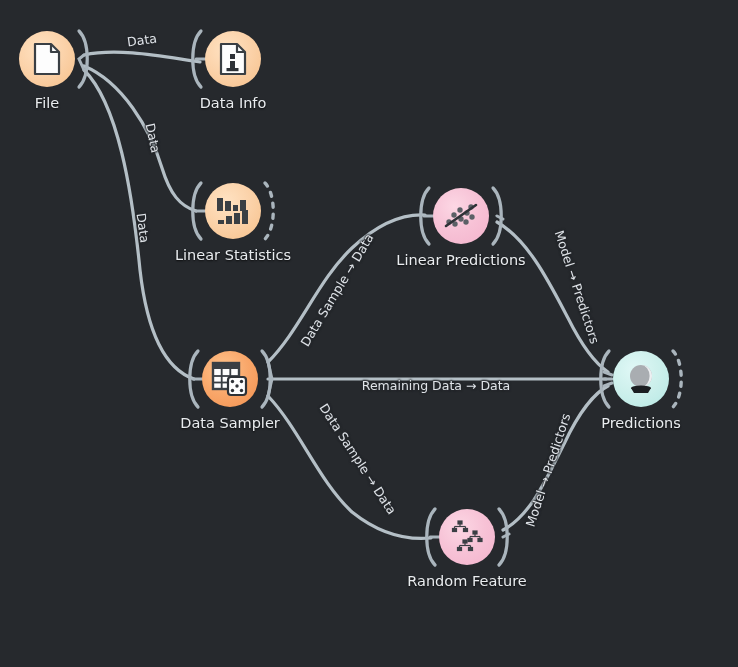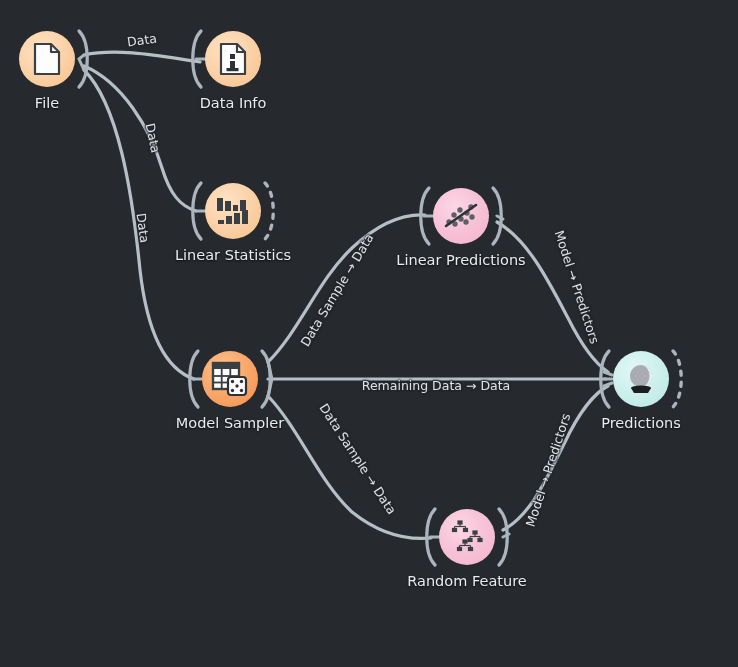--- a/index.html
+++ b/index.html
@@ -193,21 +193,21 @@
         <line x1="2" y1="15" x2="28" y2="15" stroke="#3a3f44" stroke-width="1.8"></line>
         <line x1="2" y1="21.5" x2="28" y2="21.5" stroke="#3a3f44" stroke-width="1.8"></line>
         <rect x="17" y="16" width="18" height="18" rx="3" fill="#fdfdfd" stroke="#2e3237" stroke-width="2.2"></rect>
         <circle cx="21.5" cy="20.5" r="1.7" fill="#2e3237"></circle>
         <circle cx="30.5" cy="20.5" r="1.7" fill="#2e3237"></circle>
         <circle cx="26" cy="25" r="1.7" fill="#2e3237"></circle>
         <circle cx="21.5" cy="29.5" r="1.7" fill="#2e3237"></circle>
         <circle cx="30.5" cy="29.5" r="1.7" fill="#2e3237"></circle>
       </svg>
     </div>
-    <div class="node-label">Model Sampler</div>
+    <div class="node-label">Data Sampler</div>
   </div>
 
   <div class="node" style="left:461px; top:216px;">
     <div class="node-disc disc-pink">
       <svg class="icon-svg" width="36" height="30" viewBox="0 0 36 30">
         <circle cx="6" cy="21" r="2.7" fill="#5b6066"></circle>
         <circle cx="11" cy="14" r="2.7" fill="#5b6066"></circle>
         <circle cx="12" cy="23" r="2.7" fill="#5b6066"></circle>
         <circle cx="17" cy="9" r="2.7" fill="#5b6066"></circle>
         <circle cx="18" cy="18" r="2.7" fill="#5b6066"></circle>

